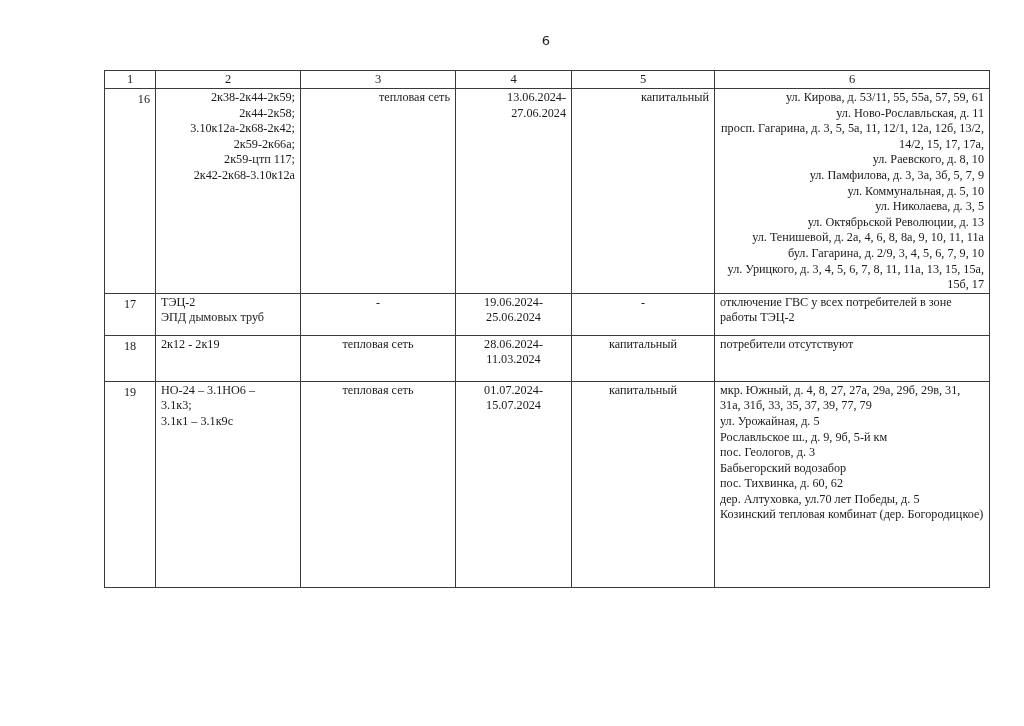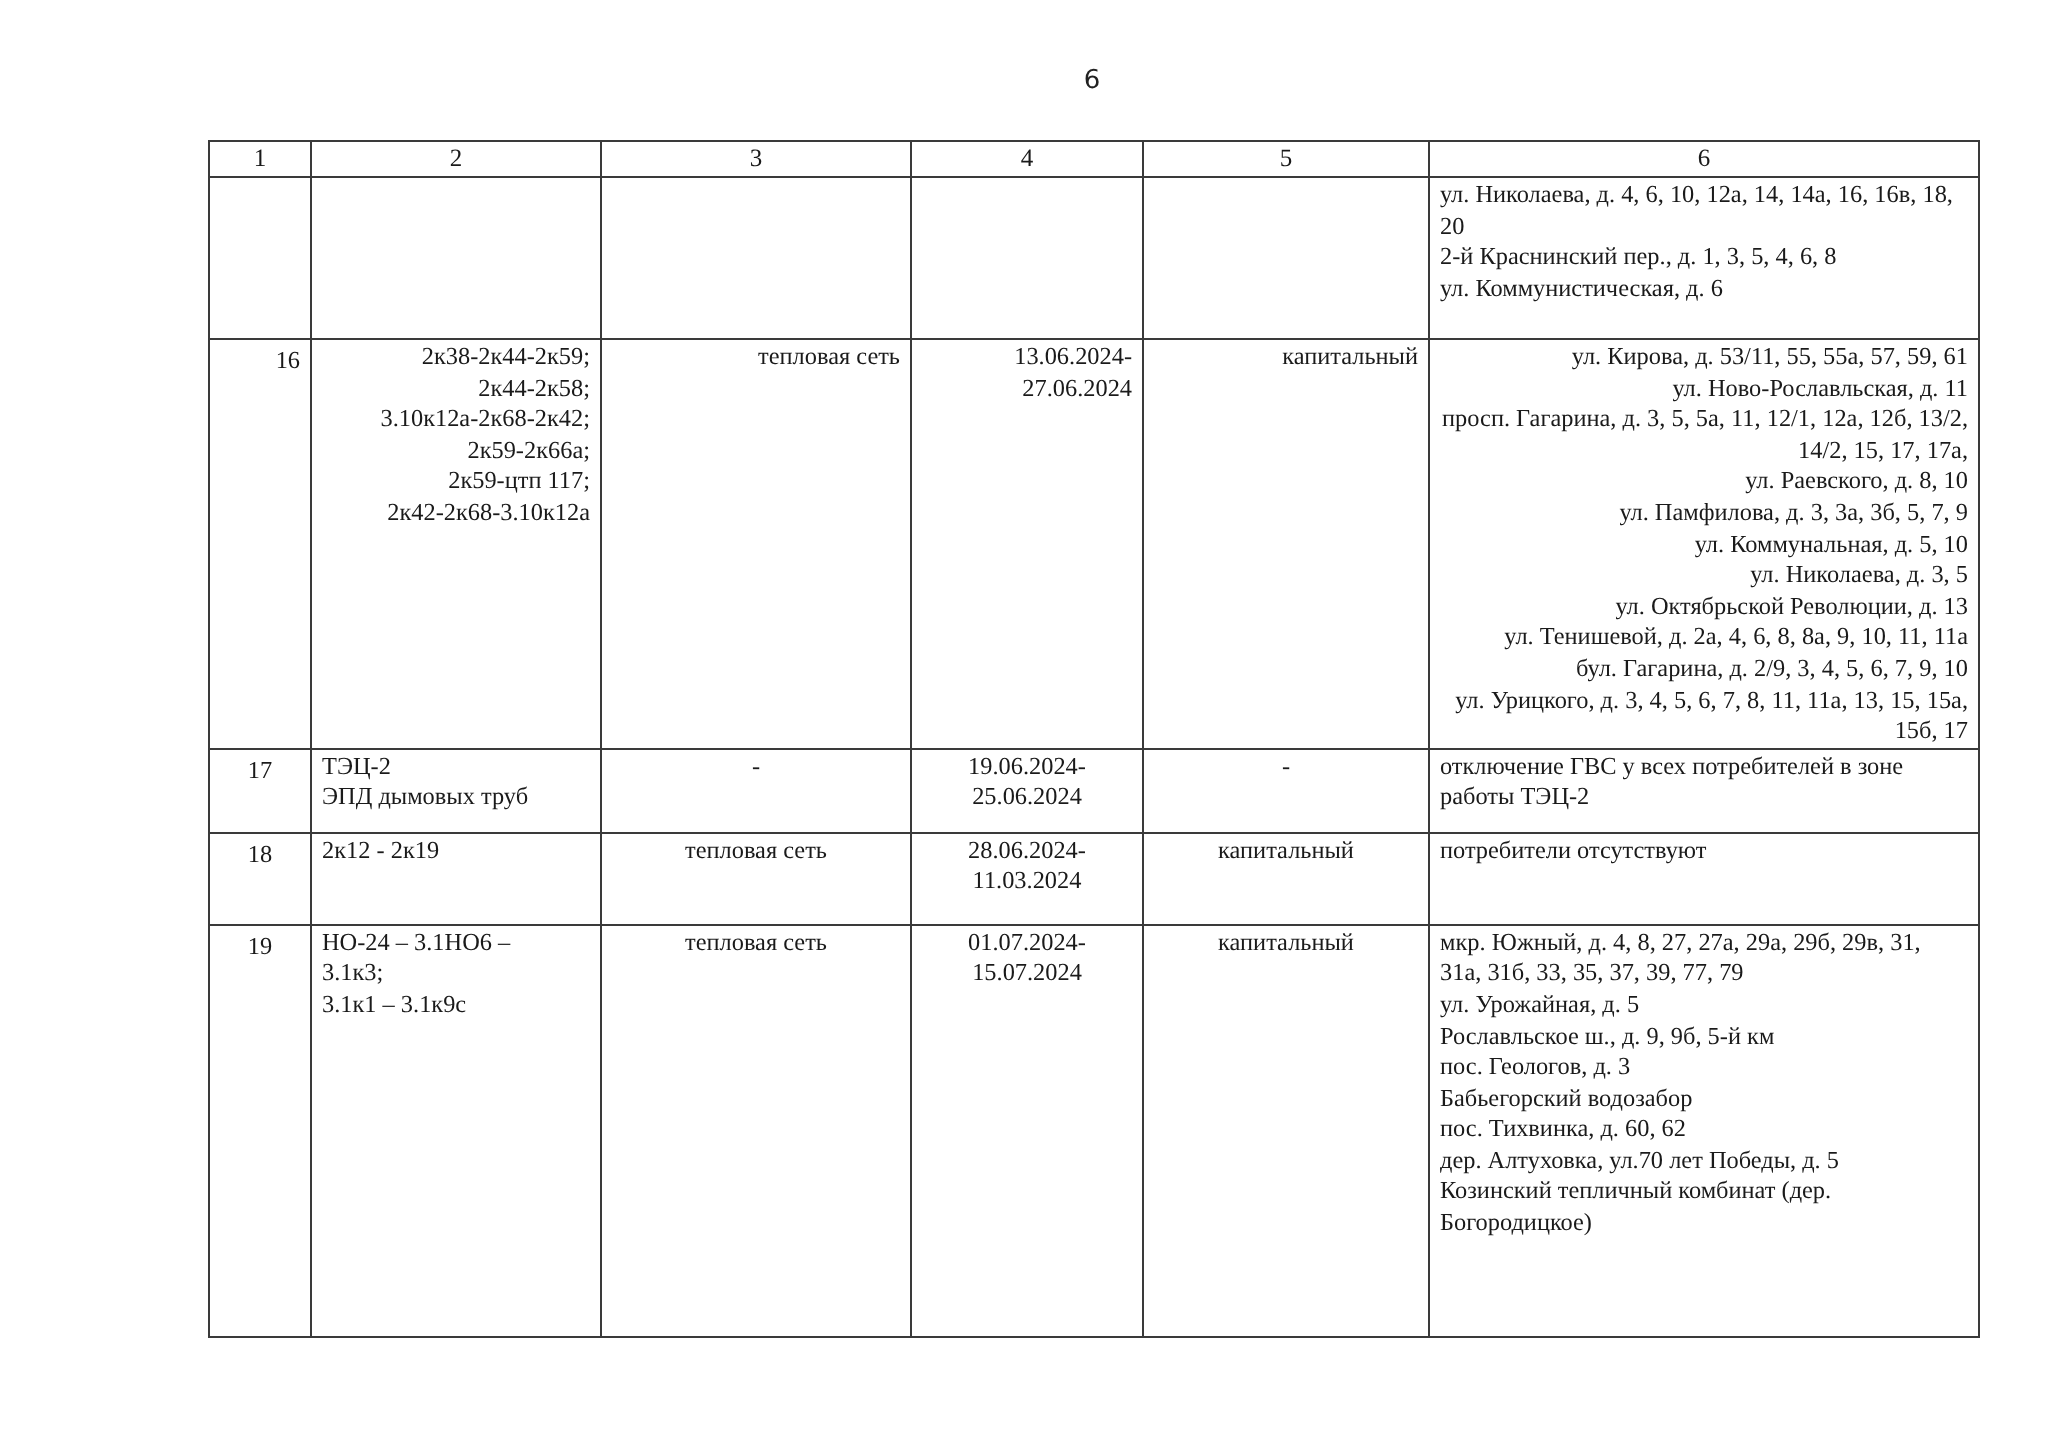--- a/index.html
+++ b/index.html
@@ -70,32 +70,20 @@
     <tr>
       <th>1</th>
       <th>2</th>
       <th>3</th>
       <th>4</th>
       <th>5</th>
       <th>6</th>
     </tr>
   </thead>
   <tbody>
-    <tr class="r-cont">
-      <td class="c1"></td>
-      <td></td>
-      <td></td>
-      <td></td>
-      <td></td>
-      <td>
-        <span class="wrap">ул. Николаева, д. 4, 6, 10, 12а, 14, 14а, 16, 16в, 18, 20</span><br>
-        <span class="wrap">2-й Краснинский пер., д. 1, 3, 5, 4, 6, 8</span><br>
-        <span class="wrap">ул. Коммунистическая, д. 6</span>
-      </td>
-    </tr>
 
     <tr class="r16">
       <td class="c1">16</td>
       <td>
         <span class="line">2к38-2к44-2к59;</span>
         <span class="line">2к44-2к58;</span>
         <span class="line">3.10к12а-2к68-2к42;</span>
         <span class="line">2к59-2к66а;</span>
         <span class="line">2к59-цтп 117;</span>
         <span class="line">2к42-2к68-3.10к12а</span>
@@ -168,17 +156,17 @@
       </td>
       <td class="center">капитальный</td>
       <td>
         <span class="wrap">мкр. Южный, д. 4, 8, 27, 27а, 29а, 29б, 29в, 31, 31а, 31б, 33, 35, 37, 39, 77, 79</span><br>
         <span class="wrap">ул. Урожайная, д. 5</span><br>
         <span class="wrap">Рославльское ш., д. 9, 9б, 5-й км</span><br>
         <span class="wrap">пос. Геологов, д. 3</span><br>
         <span class="wrap">Бабьегорский водозабор</span><br>
         <span class="wrap">пос. Тихвинка, д. 60, 62</span><br>
         <span class="wrap">дер. Алтуховка, ул.70 лет Победы, д. 5</span><br>
-        <span class="wrap">Козинский тепличный комбинат (дер. Богородицкое)</span>
+        <span class="wrap">Козинский тепловая комбинат (дер. Богородицкое)</span>
       </td>
     </tr>
   </tbody>
 </table>
 
 </body></html>

